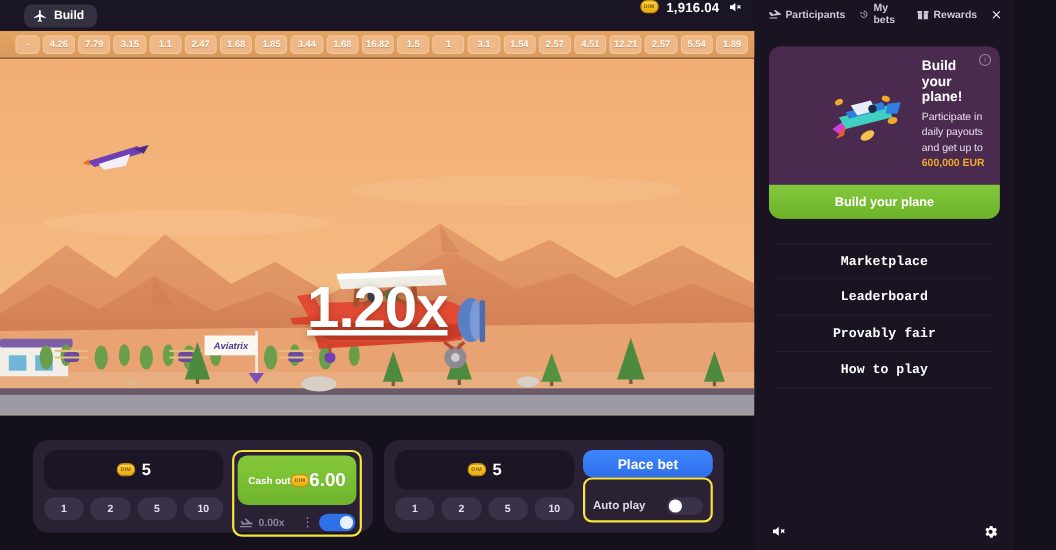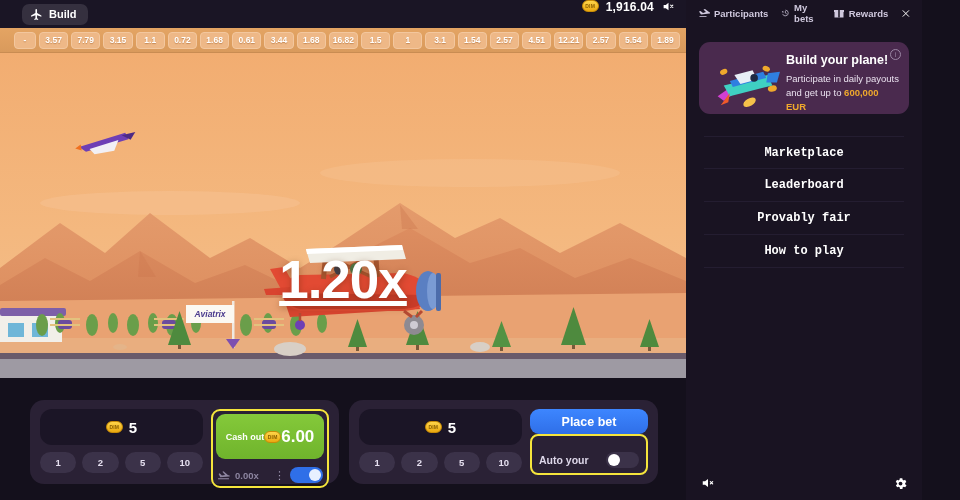--- a/index.html
+++ b/index.html
@@ -154,21 +154,21 @@
     display: flex; align-items: center; gap: 4px;
     color: #cfc8dd; font-size: 9.5px; font-weight: bold; cursor: pointer;
   }
   .side-link svg { width: 12px; height: 12px; display: block; }
   .close-x { margin-left: auto; width: 13px; height: 13px; cursor: pointer; }
 
   .promo {
     margin: 16px 13px 0 13px; border-radius: 11px;
     background: #4a2a4e; overflow: hidden; position: relative;
   }
-  .promo-top { display: flex; align-items: center; padding: 11px 10px 0 8px; gap: 3px; }
+  .promo-top { display: flex; align-items: center; padding: 11px 10px 12px 8px; gap: 16px; margin-left: 39px; }
   .promo-art { width: 76px; height: 58px; flex: 0 0 auto; }
   .promo-txt { flex: 1 1 auto; }
   .promo-title { color: #fff; font-size: 12.5px; font-weight: bold; margin-bottom: 5px; }
   .promo-sub { color: #e9e0ee; font-size: 9.5px; line-height: 14px; }
   .promo-amt { color: #f0a92c; font-weight: bold; }
   .promo-info {
     position: absolute; right: 8px; top: 7px;
     width: 11px; height: 11px; border-radius: 50%;
     border: 1px solid #9b86a4; color: #9b86a4;
     font-size: 7px; display: flex; align-items: center; justify-content: center;
@@ -217,27 +217,27 @@
         <div class="balance-val">1,916.04</div>
         <svg class="mute-ico" viewBox="0 0 24 24">
           <path fill="#ffffff" d="M3 9v6h4l5 4V5L7 9H3z"></path>
           <path stroke="#ffffff" stroke-width="2" stroke-linecap="round" d="M16 9.5l4 4M20 9.5l-4 4"></path>
         </svg>
       </div>
     </div>
 
     <div class="history">
       <div class="hchip first">-</div>
-      <div class="hchip">3.57</div>
+      <div class="hchip">4.26</div>
       <div class="hchip">7.79</div>
       <div class="hchip">3.15</div>
       <div class="hchip">1.1</div>
-      <div class="hchip">0.72</div>
+      <div class="hchip">2.47</div>
       <div class="hchip">1.68</div>
-      <div class="hchip">0.61</div>
+      <div class="hchip">1.85</div>
       <div class="hchip">3.44</div>
       <div class="hchip">1.68</div>
       <div class="hchip">16.82</div>
       <div class="hchip">1.5</div>
       <div class="hchip">1</div>
       <div class="hchip">3.1</div>
       <div class="hchip">1.54</div>
       <div class="hchip">2.57</div>
       <div class="hchip">4.51</div>
       <div class="hchip">12.21</div>
@@ -439,21 +439,21 @@
             <div class="quick">2</div>
             <div class="quick">5</div>
             <div class="quick">10</div>
           </div>
         </div>
 
         <div class="bet-right">
           <div class="placebet-btn">Place bet</div>
           <div class="hl-auto">
             <div class="autoplay-row">
-              <span class="autoplay-lbl">Auto your</span>
+              <span class="autoplay-lbl">Auto play</span>
               <span class="toggle off">
                 <span class="knob"></span>
               </span>
             </div>
           </div>
         </div>
       </div>
     </div>
   </div>
 
@@ -505,20 +505,21 @@
           <path d="M30 50 L18 66 L28 62 Z" fill="#f05a2a"></path>
         </svg>
         <div class="promo-txt">
           <div class="promo-title">Build your plane!</div>
           <div class="promo-sub">
             <span>Participate in daily payouts</span><br>
             <span>and get up to </span><span class="promo-amt">600,000 EUR</span>
           </div>
         </div>
       </div>
+      <div class="promo-btn">Build your plane</div>
     </div>
 
     <div class="menu">
       <div class="menu-item first">Marketplace</div>
       <div class="menu-item">Leaderboard</div>
       <div class="menu-item">Provably fair</div>
       <div class="menu-item">How to play</div>
     </div>
 
     <div class="side-foot">

